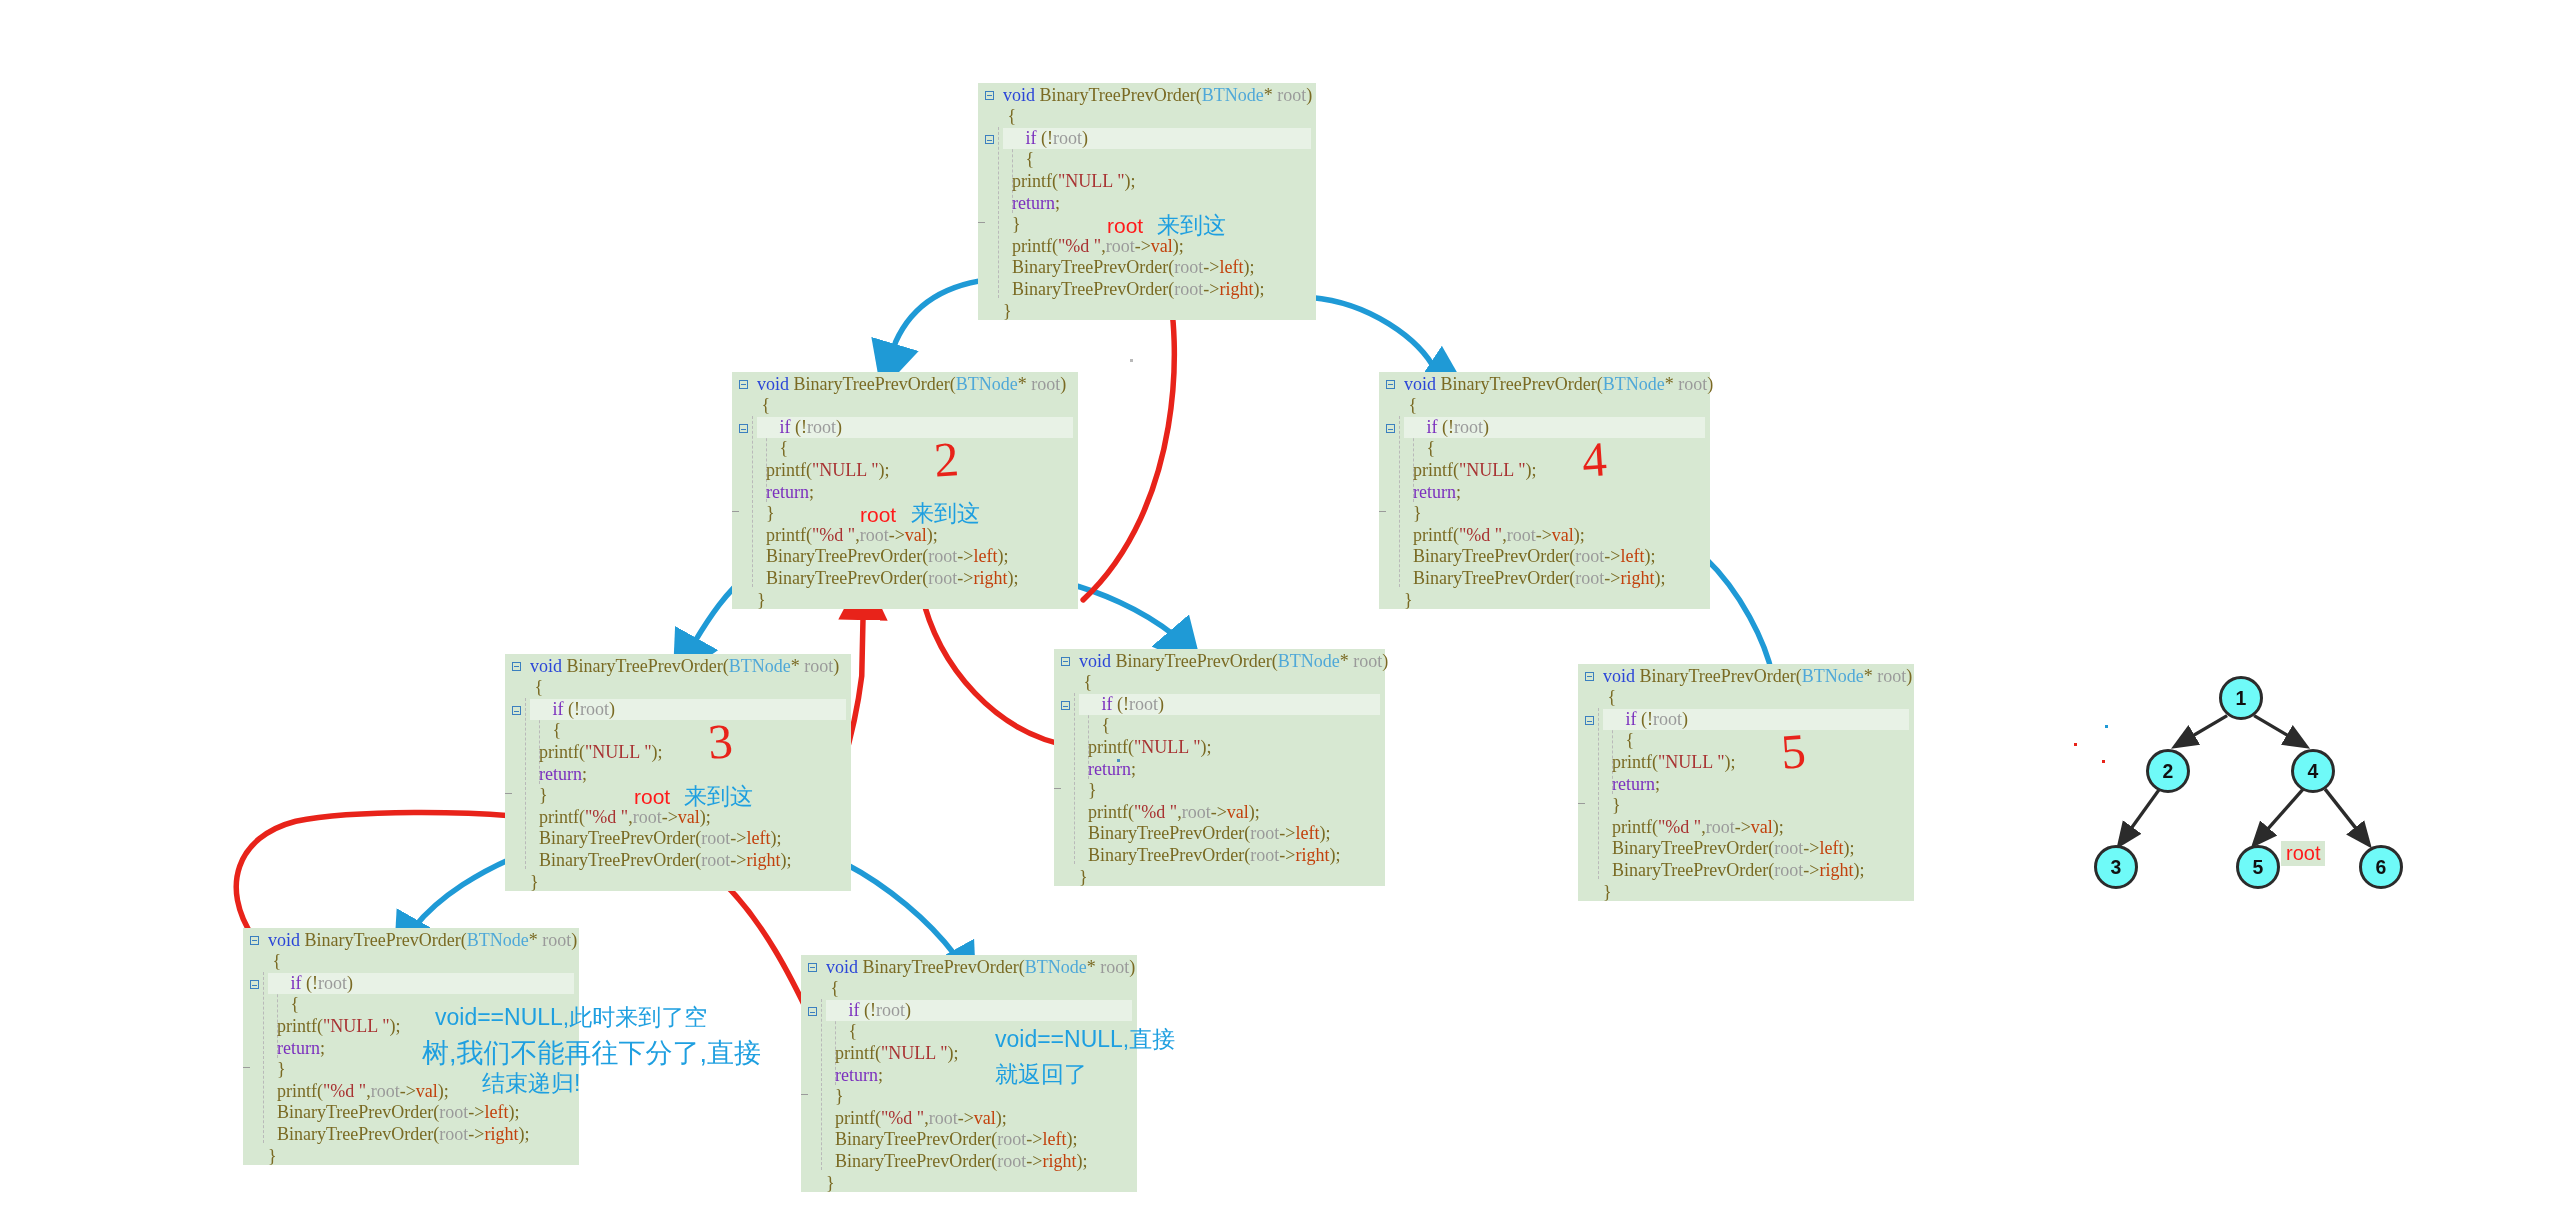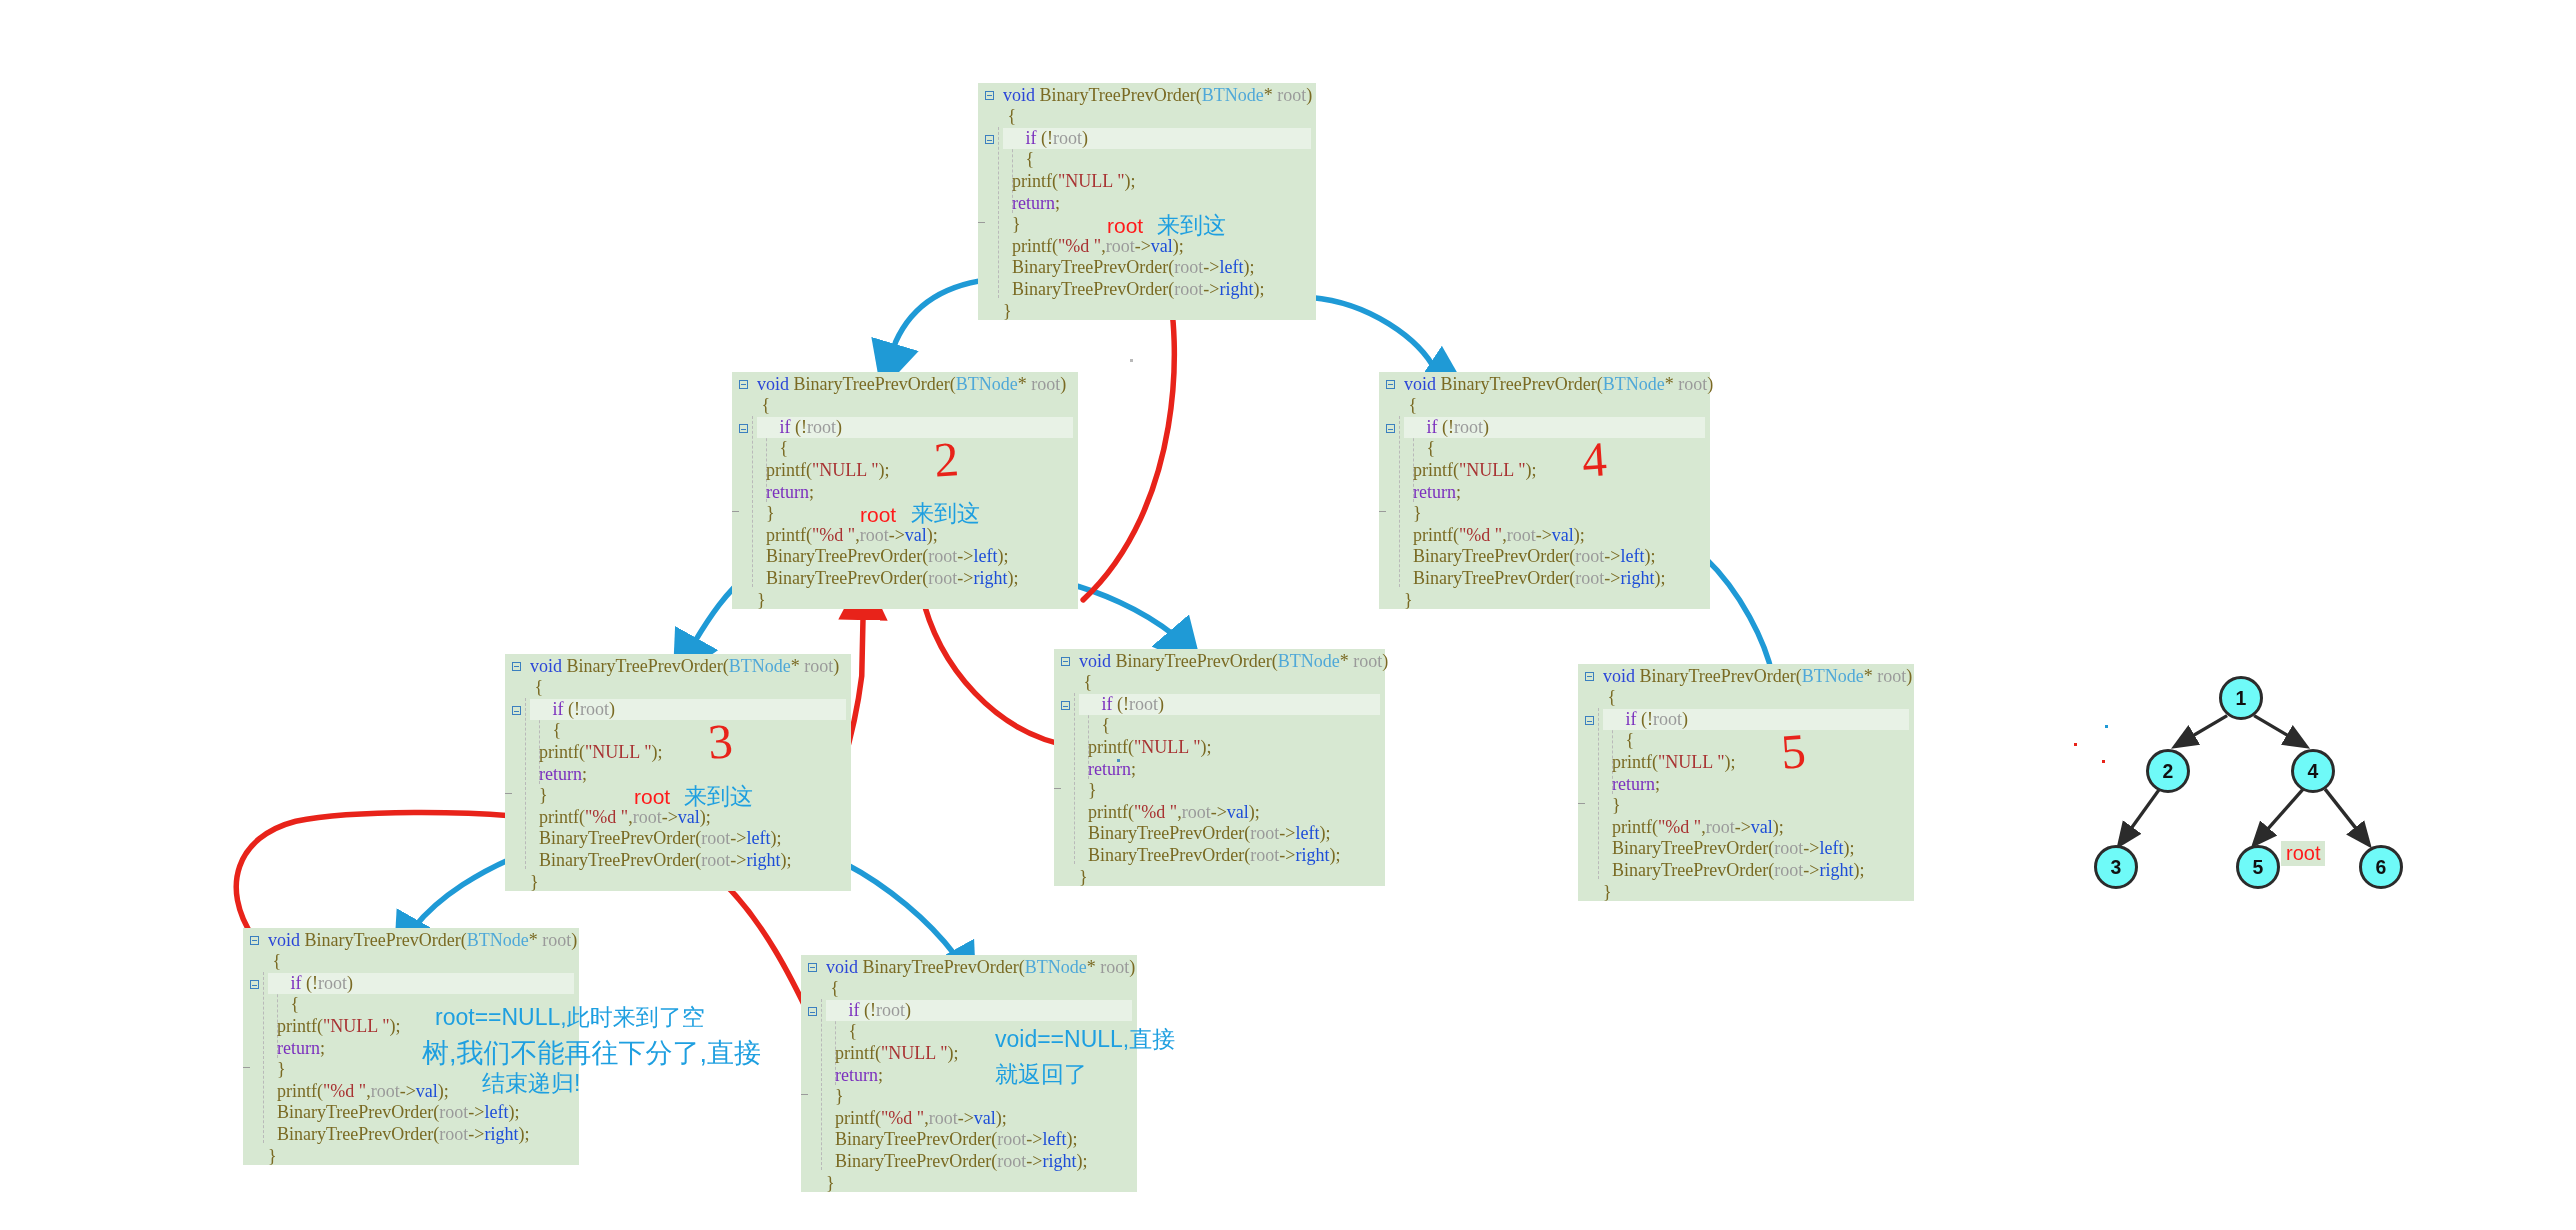--- a/index.html
+++ b/index.html
@@ -21,21 +21,21 @@
   }
   .code .ln{position:relative;height:21.6px;}
   .code .ln.hl{background:#e8f2e6;}
   .kw-void{color:#2b46d8;margin-top:8px;}
   .kw-ret{color:#7b2fbe;margin-top:36px;}
   .fn{color:#7a6a23;}
   .type{color:#4fa8d8;}
   .param{color:#9a9a9a;}
   .str{color:#a83232;}
   .punct{color:#7a6a23;}
-  .plain{color:#1d4ed8;}
+  .plain{color:#c2410c;}
 
   
   .foldbox{position:absolute;left:6.8px;width:9.3px;height:9.3px;
            border:1.1px solid #3b7fbf;box-sizing:border-box;background:#d7e8d2;}
   .foldbox:before{content:"";position:absolute;left:1.7px;top:3.5px;width:5px;height:1.1px;background:#3b7fbf;}
   .guide{position:absolute;width:0;border-left:1.1px dashed #b9b9b9;}
   .foldline{position:absolute;width:6.8px;height:0;border-top:1.3px solid #9a9a9a;}
 
   
   .ann{position:absolute;white-space:pre;font-family:"Liberation Sans",sans-serif;}
@@ -129,21 +129,21 @@
       <div class="code" style="left: 978px; top: 83px; width: 338px; height: 237px;"><span class="foldbox" style="top:7.6px"></span><span class="foldbox" style="top:52px"></span><span class="guide" style="left:20px;top:44px;height:171px"></span><span class="guide" style="left:34px;top:46px;height:84px"></span><span class="foldline" style="left:0px;top:139px"></span><div class="ln"><span class="kw-void">void</span> <span class="fn">BinaryTreePrevOrder</span><span class="punct">(</span><span class="type">BTNode</span><span class="punct">*</span> <span class="param">root</span><span class="punct">)</span></div><div class="ln"><span class="punct"> {</span></div><div class="ln hl"><span class="punct">     </span><span class="kw-ret">if</span> <span class="punct">(!</span><span class="param">root</span><span class="punct">)</span></div><div class="ln"><span class="punct">     {</span></div><div class="ln"><span class="punct">  </span><span class="fn">printf</span><span class="punct">(</span><span class="str">"NULL "</span><span class="punct">);</span></div><div class="ln"><span class="punct">  </span><span class="kw-ret">return</span><span class="punct">;</span></div><div class="ln"><span class="punct">  }</span></div><div class="ln"><span class="punct">  </span><span class="fn">printf</span><span class="punct">(</span><span class="str">"%d "</span><span class="punct">,</span><span class="param">root</span><span class="punct">-&gt;</span><span class="plain">val</span><span class="punct">);</span></div><div class="ln"><span class="punct">  </span><span class="fn">BinaryTreePrevOrder</span><span class="punct">(</span><span class="param">root</span><span class="punct">-&gt;</span><span class="plain">left</span><span class="punct">);</span></div><div class="ln"><span class="punct">  </span><span class="fn">BinaryTreePrevOrder</span><span class="punct">(</span><span class="param">root</span><span class="punct">-&gt;</span><span class="plain">right</span><span class="punct">);</span></div><div class="ln"><span class="punct">}</span></div></div>
       <div class="code" style="left: 732px; top: 372px; width: 346px; height: 237px;"><span class="foldbox" style="top:7.6px"></span><span class="foldbox" style="top:52px"></span><span class="guide" style="left:20px;top:44px;height:171px"></span><span class="guide" style="left:34px;top:46px;height:84px"></span><span class="foldline" style="left:0px;top:139px"></span><div class="ln"><span class="kw-void">void</span> <span class="fn">BinaryTreePrevOrder</span><span class="punct">(</span><span class="type">BTNode</span><span class="punct">*</span> <span class="param">root</span><span class="punct">)</span></div><div class="ln"><span class="punct"> {</span></div><div class="ln hl"><span class="punct">     </span><span class="kw-ret">if</span> <span class="punct">(!</span><span class="param">root</span><span class="punct">)</span></div><div class="ln"><span class="punct">     {</span></div><div class="ln"><span class="punct">  </span><span class="fn">printf</span><span class="punct">(</span><span class="str">"NULL "</span><span class="punct">);</span></div><div class="ln"><span class="punct">  </span><span class="kw-ret">return</span><span class="punct">;</span></div><div class="ln"><span class="punct">  }</span></div><div class="ln"><span class="punct">  </span><span class="fn">printf</span><span class="punct">(</span><span class="str">"%d "</span><span class="punct">,</span><span class="param">root</span><span class="punct">-&gt;</span><span class="plain">val</span><span class="punct">);</span></div><div class="ln"><span class="punct">  </span><span class="fn">BinaryTreePrevOrder</span><span class="punct">(</span><span class="param">root</span><span class="punct">-&gt;</span><span class="plain">left</span><span class="punct">);</span></div><div class="ln"><span class="punct">  </span><span class="fn">BinaryTreePrevOrder</span><span class="punct">(</span><span class="param">root</span><span class="punct">-&gt;</span><span class="plain">right</span><span class="punct">);</span></div><div class="ln"><span class="punct">}</span></div></div>
       <div class="code" style="left: 505px; top: 654px; width: 346px; height: 237px;"><span class="foldbox" style="top:7.6px"></span><span class="foldbox" style="top:52px"></span><span class="guide" style="left:20px;top:44px;height:171px"></span><span class="guide" style="left:34px;top:46px;height:84px"></span><span class="foldline" style="left:0px;top:139px"></span><div class="ln"><span class="kw-void">void</span> <span class="fn">BinaryTreePrevOrder</span><span class="punct">(</span><span class="type">BTNode</span><span class="punct">*</span> <span class="param">root</span><span class="punct">)</span></div><div class="ln"><span class="punct"> {</span></div><div class="ln hl"><span class="punct">     </span><span class="kw-ret">if</span> <span class="punct">(!</span><span class="param">root</span><span class="punct">)</span></div><div class="ln"><span class="punct">     {</span></div><div class="ln"><span class="punct">  </span><span class="fn">printf</span><span class="punct">(</span><span class="str">"NULL "</span><span class="punct">);</span></div><div class="ln"><span class="punct">  </span><span class="kw-ret">return</span><span class="punct">;</span></div><div class="ln"><span class="punct">  }</span></div><div class="ln"><span class="punct">  </span><span class="fn">printf</span><span class="punct">(</span><span class="str">"%d "</span><span class="punct">,</span><span class="param">root</span><span class="punct">-&gt;</span><span class="plain">val</span><span class="punct">);</span></div><div class="ln"><span class="punct">  </span><span class="fn">BinaryTreePrevOrder</span><span class="punct">(</span><span class="param">root</span><span class="punct">-&gt;</span><span class="plain">left</span><span class="punct">);</span></div><div class="ln"><span class="punct">  </span><span class="fn">BinaryTreePrevOrder</span><span class="punct">(</span><span class="param">root</span><span class="punct">-&gt;</span><span class="plain">right</span><span class="punct">);</span></div><div class="ln"><span class="punct">}</span></div></div>
       <div class="code" style="left: 1379px; top: 372px; width: 331px; height: 237px;"><span class="foldbox" style="top:7.6px"></span><span class="foldbox" style="top:52px"></span><span class="guide" style="left:20px;top:44px;height:171px"></span><span class="guide" style="left:34px;top:46px;height:84px"></span><span class="foldline" style="left:0px;top:139px"></span><div class="ln"><span class="kw-void">void</span> <span class="fn">BinaryTreePrevOrder</span><span class="punct">(</span><span class="type">BTNode</span><span class="punct">*</span> <span class="param">root</span><span class="punct">)</span></div><div class="ln"><span class="punct"> {</span></div><div class="ln hl"><span class="punct">     </span><span class="kw-ret">if</span> <span class="punct">(!</span><span class="param">root</span><span class="punct">)</span></div><div class="ln"><span class="punct">     {</span></div><div class="ln"><span class="punct">  </span><span class="fn">printf</span><span class="punct">(</span><span class="str">"NULL "</span><span class="punct">);</span></div><div class="ln"><span class="punct">  </span><span class="kw-ret">return</span><span class="punct">;</span></div><div class="ln"><span class="punct">  }</span></div><div class="ln"><span class="punct">  </span><span class="fn">printf</span><span class="punct">(</span><span class="str">"%d "</span><span class="punct">,</span><span class="param">root</span><span class="punct">-&gt;</span><span class="plain">val</span><span class="punct">);</span></div><div class="ln"><span class="punct">  </span><span class="fn">BinaryTreePrevOrder</span><span class="punct">(</span><span class="param">root</span><span class="punct">-&gt;</span><span class="plain">left</span><span class="punct">);</span></div><div class="ln"><span class="punct">  </span><span class="fn">BinaryTreePrevOrder</span><span class="punct">(</span><span class="param">root</span><span class="punct">-&gt;</span><span class="plain">right</span><span class="punct">);</span></div><div class="ln"><span class="punct">}</span></div></div>
       <div class="code" style="left: 1578px; top: 664px; width: 336px; height: 237px;"><span class="foldbox" style="top:7.6px"></span><span class="foldbox" style="top:52px"></span><span class="guide" style="left:20px;top:44px;height:171px"></span><span class="guide" style="left:34px;top:46px;height:84px"></span><span class="foldline" style="left:0px;top:139px"></span><div class="ln"><span class="kw-void">void</span> <span class="fn">BinaryTreePrevOrder</span><span class="punct">(</span><span class="type">BTNode</span><span class="punct">*</span> <span class="param">root</span><span class="punct">)</span></div><div class="ln"><span class="punct"> {</span></div><div class="ln hl"><span class="punct">     </span><span class="kw-ret">if</span> <span class="punct">(!</span><span class="param">root</span><span class="punct">)</span></div><div class="ln"><span class="punct">     {</span></div><div class="ln"><span class="punct">  </span><span class="fn">printf</span><span class="punct">(</span><span class="str">"NULL "</span><span class="punct">);</span></div><div class="ln"><span class="punct">  </span><span class="kw-ret">return</span><span class="punct">;</span></div><div class="ln"><span class="punct">  }</span></div><div class="ln"><span class="punct">  </span><span class="fn">printf</span><span class="punct">(</span><span class="str">"%d "</span><span class="punct">,</span><span class="param">root</span><span class="punct">-&gt;</span><span class="plain">val</span><span class="punct">);</span></div><div class="ln"><span class="punct">  </span><span class="fn">BinaryTreePrevOrder</span><span class="punct">(</span><span class="param">root</span><span class="punct">-&gt;</span><span class="plain">left</span><span class="punct">);</span></div><div class="ln"><span class="punct">  </span><span class="fn">BinaryTreePrevOrder</span><span class="punct">(</span><span class="param">root</span><span class="punct">-&gt;</span><span class="plain">right</span><span class="punct">);</span></div><div class="ln"><span class="punct">}</span></div></div>
       <div class="code" style="left: 1054px; top: 649px; width: 331px; height: 237px;"><span class="foldbox" style="top:7.6px"></span><span class="foldbox" style="top:52px"></span><span class="guide" style="left:20px;top:44px;height:171px"></span><span class="guide" style="left:34px;top:46px;height:84px"></span><span class="foldline" style="left:0px;top:139px"></span><div class="ln"><span class="kw-void">void</span> <span class="fn">BinaryTreePrevOrder</span><span class="punct">(</span><span class="type">BTNode</span><span class="punct">*</span> <span class="param">root</span><span class="punct">)</span></div><div class="ln"><span class="punct"> {</span></div><div class="ln hl"><span class="punct">     </span><span class="kw-ret">if</span> <span class="punct">(!</span><span class="param">root</span><span class="punct">)</span></div><div class="ln"><span class="punct">     {</span></div><div class="ln"><span class="punct">  </span><span class="fn">printf</span><span class="punct">(</span><span class="str">"NULL "</span><span class="punct">);</span></div><div class="ln"><span class="punct">  </span><span class="kw-ret">return</span><span class="punct">;</span></div><div class="ln"><span class="punct">  }</span></div><div class="ln"><span class="punct">  </span><span class="fn">printf</span><span class="punct">(</span><span class="str">"%d "</span><span class="punct">,</span><span class="param">root</span><span class="punct">-&gt;</span><span class="plain">val</span><span class="punct">);</span></div><div class="ln"><span class="punct">  </span><span class="fn">BinaryTreePrevOrder</span><span class="punct">(</span><span class="param">root</span><span class="punct">-&gt;</span><span class="plain">left</span><span class="punct">);</span></div><div class="ln"><span class="punct">  </span><span class="fn">BinaryTreePrevOrder</span><span class="punct">(</span><span class="param">root</span><span class="punct">-&gt;</span><span class="plain">right</span><span class="punct">);</span></div><div class="ln"><span class="punct">}</span></div></div>
       <div class="code" style="left: 243px; top: 928px; width: 336px; height: 237px;"><span class="foldbox" style="top:7.6px"></span><span class="foldbox" style="top:52px"></span><span class="guide" style="left:20px;top:44px;height:171px"></span><span class="guide" style="left:34px;top:46px;height:84px"></span><span class="foldline" style="left:0px;top:139px"></span><div class="ln"><span class="kw-void">void</span> <span class="fn">BinaryTreePrevOrder</span><span class="punct">(</span><span class="type">BTNode</span><span class="punct">*</span> <span class="param">root</span><span class="punct">)</span></div><div class="ln"><span class="punct"> {</span></div><div class="ln hl"><span class="punct">     </span><span class="kw-ret">if</span> <span class="punct">(!</span><span class="param">root</span><span class="punct">)</span></div><div class="ln"><span class="punct">     {</span></div><div class="ln"><span class="punct">  </span><span class="fn">printf</span><span class="punct">(</span><span class="str">"NULL "</span><span class="punct">);</span></div><div class="ln"><span class="punct">  </span><span class="kw-ret">return</span><span class="punct">;</span></div><div class="ln"><span class="punct">  }</span></div><div class="ln"><span class="punct">  </span><span class="fn">printf</span><span class="punct">(</span><span class="str">"%d "</span><span class="punct">,</span><span class="param">root</span><span class="punct">-&gt;</span><span class="plain">val</span><span class="punct">);</span></div><div class="ln"><span class="punct">  </span><span class="fn">BinaryTreePrevOrder</span><span class="punct">(</span><span class="param">root</span><span class="punct">-&gt;</span><span class="plain">left</span><span class="punct">);</span></div><div class="ln"><span class="punct">  </span><span class="fn">BinaryTreePrevOrder</span><span class="punct">(</span><span class="param">root</span><span class="punct">-&gt;</span><span class="plain">right</span><span class="punct">);</span></div><div class="ln"><span class="punct">}</span></div></div>
       <div class="code" style="left: 801px; top: 955px; width: 336px; height: 237px;"><span class="foldbox" style="top:7.6px"></span><span class="foldbox" style="top:52px"></span><span class="guide" style="left:20px;top:44px;height:171px"></span><span class="guide" style="left:34px;top:46px;height:84px"></span><span class="foldline" style="left:0px;top:139px"></span><div class="ln"><span class="kw-void">void</span> <span class="fn">BinaryTreePrevOrder</span><span class="punct">(</span><span class="type">BTNode</span><span class="punct">*</span> <span class="param">root</span><span class="punct">)</span></div><div class="ln"><span class="punct"> {</span></div><div class="ln hl"><span class="punct">     </span><span class="kw-ret">if</span> <span class="punct">(!</span><span class="param">root</span><span class="punct">)</span></div><div class="ln"><span class="punct">     {</span></div><div class="ln"><span class="punct">  </span><span class="fn">printf</span><span class="punct">(</span><span class="str">"NULL "</span><span class="punct">);</span></div><div class="ln"><span class="punct">  </span><span class="kw-ret">return</span><span class="punct">;</span></div><div class="ln"><span class="punct">  }</span></div><div class="ln"><span class="punct">  </span><span class="fn">printf</span><span class="punct">(</span><span class="str">"%d "</span><span class="punct">,</span><span class="param">root</span><span class="punct">-&gt;</span><span class="plain">val</span><span class="punct">);</span></div><div class="ln"><span class="punct">  </span><span class="fn">BinaryTreePrevOrder</span><span class="punct">(</span><span class="param">root</span><span class="punct">-&gt;</span><span class="plain">left</span><span class="punct">);</span></div><div class="ln"><span class="punct">  </span><span class="fn">BinaryTreePrevOrder</span><span class="punct">(</span><span class="param">root</span><span class="punct">-&gt;</span><span class="plain">right</span><span class="punct">);</span></div><div class="ln"><span class="punct">}</span></div></div>
     </div>
 
-  <div class="ann ann-blue" style="left:435px;top:1002px;font-size:23px;">root==NULL,此时来到了空</div>
+  <div class="ann ann-blue" style="left:435px;top:1002px;font-size:23px;">void==NULL,此时来到了空</div>
   <div class="ann ann-blue" style="left:422px;top:1035px;font-size:27px;">树,我们不能再往下分了,直接</div>
   <div class="ann ann-blue" style="left:482px;top:1068px;font-size:23px;">结束递归!</div>
 
   <div class="ann ann-blue" style="left:995px;top:1024px;font-size:23px;">void==NULL,直接</div>
   <div class="ann ann-blue" style="left:995px;top:1059px;font-size:23px;">就返回了</div>
 
   <div class="tree" style="left:0;top:0;width:2576px;height:1231px;"></div>
   <div id="tree-host">
       <div class="tnode" style="left: 2219px; top: 676px;">1</div>
       <div class="tnode" style="left: 2146px; top: 749px;">2</div>

